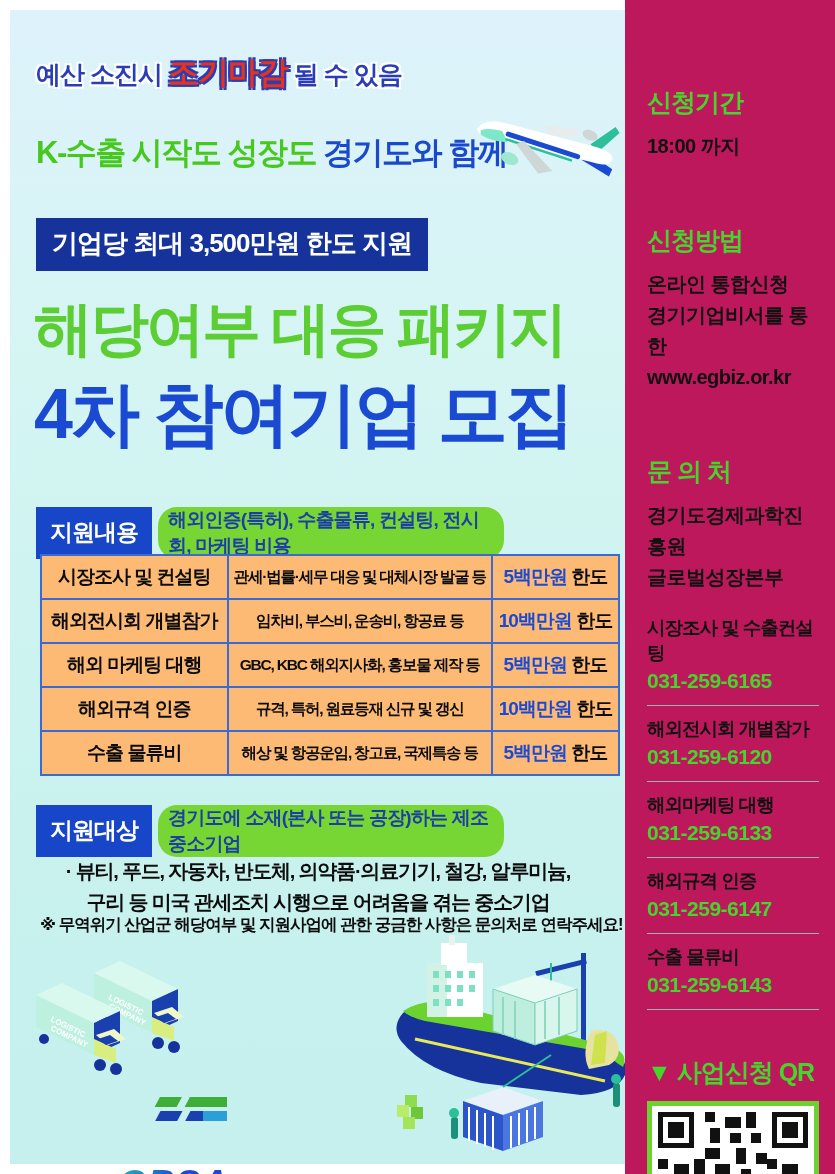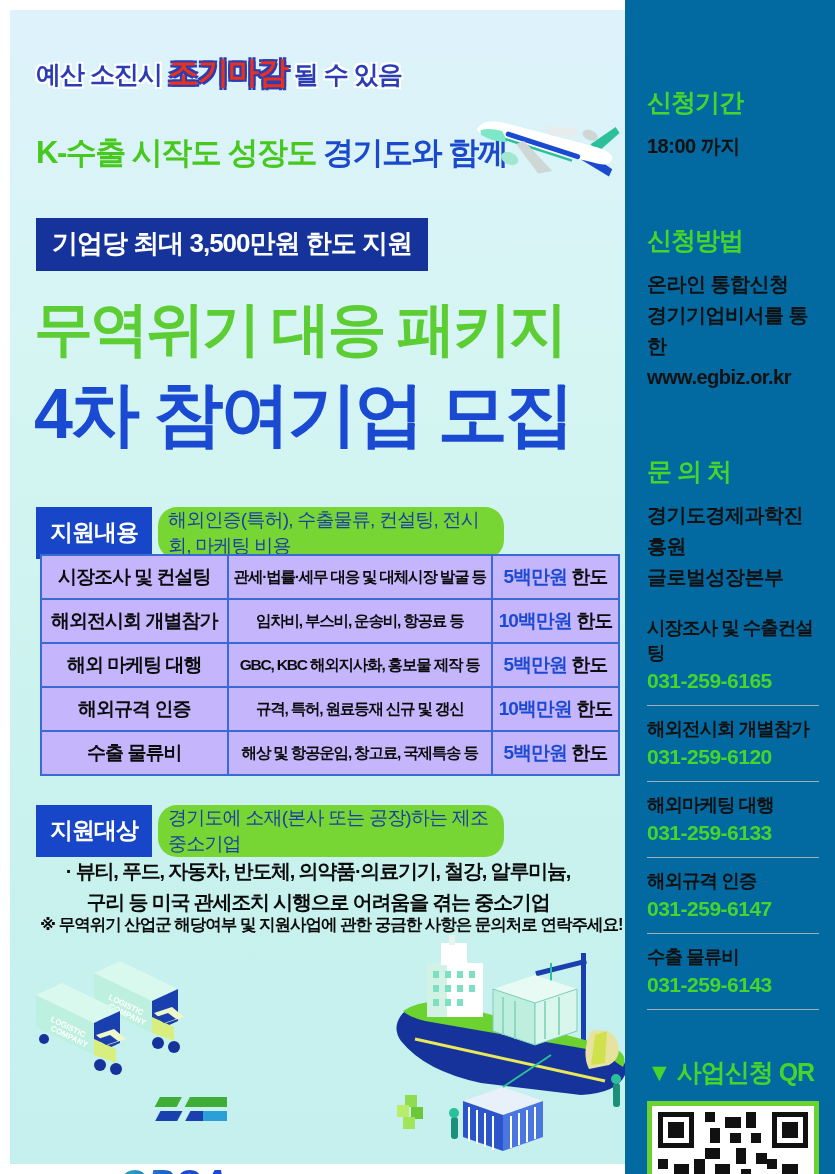--- a/index.html
+++ b/index.html
@@ -43,32 +43,32 @@
   }
   
   .section-row { position:absolute; left:26px; width:468px; display:flex; align-items:stretch; }
   .section-row.support { top:497px; }
   .section-row.target { top:795px; }
   .section-label {
     background:#1746c8; color:#fff; font-size:23px; font-weight:800;
     padding:6px 14px 8px; letter-spacing:-1px; display:flex; align-items:center;
   }
   .section-bar {
-    background:#77d633; color:#1b3fa5; font-size:19px; font-weight:400;
+    background:#77d633; color:#1b3fa5; font-size:19px; font-weight:700;
     letter-spacing:-0.8px; margin-left:6px; flex:1;
     display:flex; align-items:center; padding:0 10px;border-radius:19px;
   }
   
   table.support-table {
     position:absolute; left:30px; top:544px; width:580px;
     border-collapse:collapse; background:#fff;
   }
   table.support-table td {
     border:2px solid #3a6ad4; height:44px; text-align:center; vertical-align:middle;
-    color:#0c0c0c; background:#c4b5fd;
+    color:#0c0c0c; background:#fdba74;
   }
   td.c-cat { width:182px; font-size:19px; font-weight:800; letter-spacing:-1px; }
   td.c-desc { width:258px; font-size:15.5px; font-weight:700; letter-spacing:-1.2px; }
   td.c-amt { width:124px; font-size:19px; font-weight:800; letter-spacing:-1px; }
   td.c-amt .amt { color:#1a49d2; }
   
   .bullets {
     position:absolute; left:16px; top:846px; width:584px; text-align:center;
     font-size:20px; font-weight:800; color:#0c0c0c; letter-spacing:-1.2px; line-height:1.55;
   }
@@ -80,21 +80,21 @@
   .footer-logos { position:absolute; left:33px; top:1085px; display:flex; align-items:flex-end; gap:26px;flex-direction:column; }
   .gbsa-text {
     font-size:37px; font-weight:900; font-style:italic; color:#1f55cc; letter-spacing:1px;
     background:linear-gradient(100deg,#2ab4b4 0%,#1a49d2 55%);
     -webkit-background-clip:text; background-clip:text; -webkit-text-fill-color:transparent;
   }
   .secretary { display:flex; align-items:center; gap:8px; }
   .secretary-label { font-size:25px; font-weight:800; color:#111; letter-spacing:-1px; }
   
   .sidebar {
-    position:absolute; left:625px; top:0; width:210px; height:1174px; background:#0369a1;
+    position:absolute; left:625px; top:0; width:210px; height:1174px; background:#be185d;
     padding:86px 14px 0 22px;
   }
   .sb-title { color:#45d52b; font-size:25px; font-weight:900; letter-spacing:-1px; margin-bottom:12px; }
   .sb-strong { color:#111; font-size:20px; font-weight:800; letter-spacing:-0.5px; line-height:1.55; }
   .sb-gap { margin-top:62px; }
   .contact-list { margin-top:4px; }
   .contact-item { border-top:1px solid #9fb0b0; padding:10px 0 12px; width:172px; }
   .contact-item:first-child { border-top:none; }
   .contact-label { font-size:18.5px; font-weight:800; color:#111; letter-spacing:-1px; }
   .contact-phone { font-size:21px; font-weight:900; color:#45d52b; margin-top:4px; letter-spacing:-0.5px; }
@@ -126,21 +126,21 @@
         <rect x="40" y="63" width="70" height="2.5" rx="1" fill="#2bbf9a" transform="rotate(-6 75 64)"></rect>
         <polygon points="58,62 96,78 84,86 52,68" fill="#cfd6d6"></polygon>
         <polygon points="70,40 100,30 106,36 80,46" fill="#e8ecec"></polygon>
         <ellipse cx="52" cy="84" rx="9" ry="6" fill="#9fe8cf"></ellipse>
         <ellipse cx="116" cy="30" rx="8" ry="5" fill="#cfd6d6"></ellipse>
       </g>
     </svg>
 
     <div class="max-badge">기업당 최대 3,500만원 한도 지원</div>
 
-    <div class="title-green">무역위기 대응 패키지</div>
+    <div class="title-green">해당여부 대응 패키지</div>
     <div class="title-blue">4차 참여기업 모집</div>
 
     <div class="section-row support">
       <div class="section-label">지원내용</div>
       <div class="section-bar">해외인증(특허), 수출물류, 컨설팅, 전시회, 마케팅 비용</div>
     </div>
 
     <table class="support-table">
       <tbody>
         <tr>

